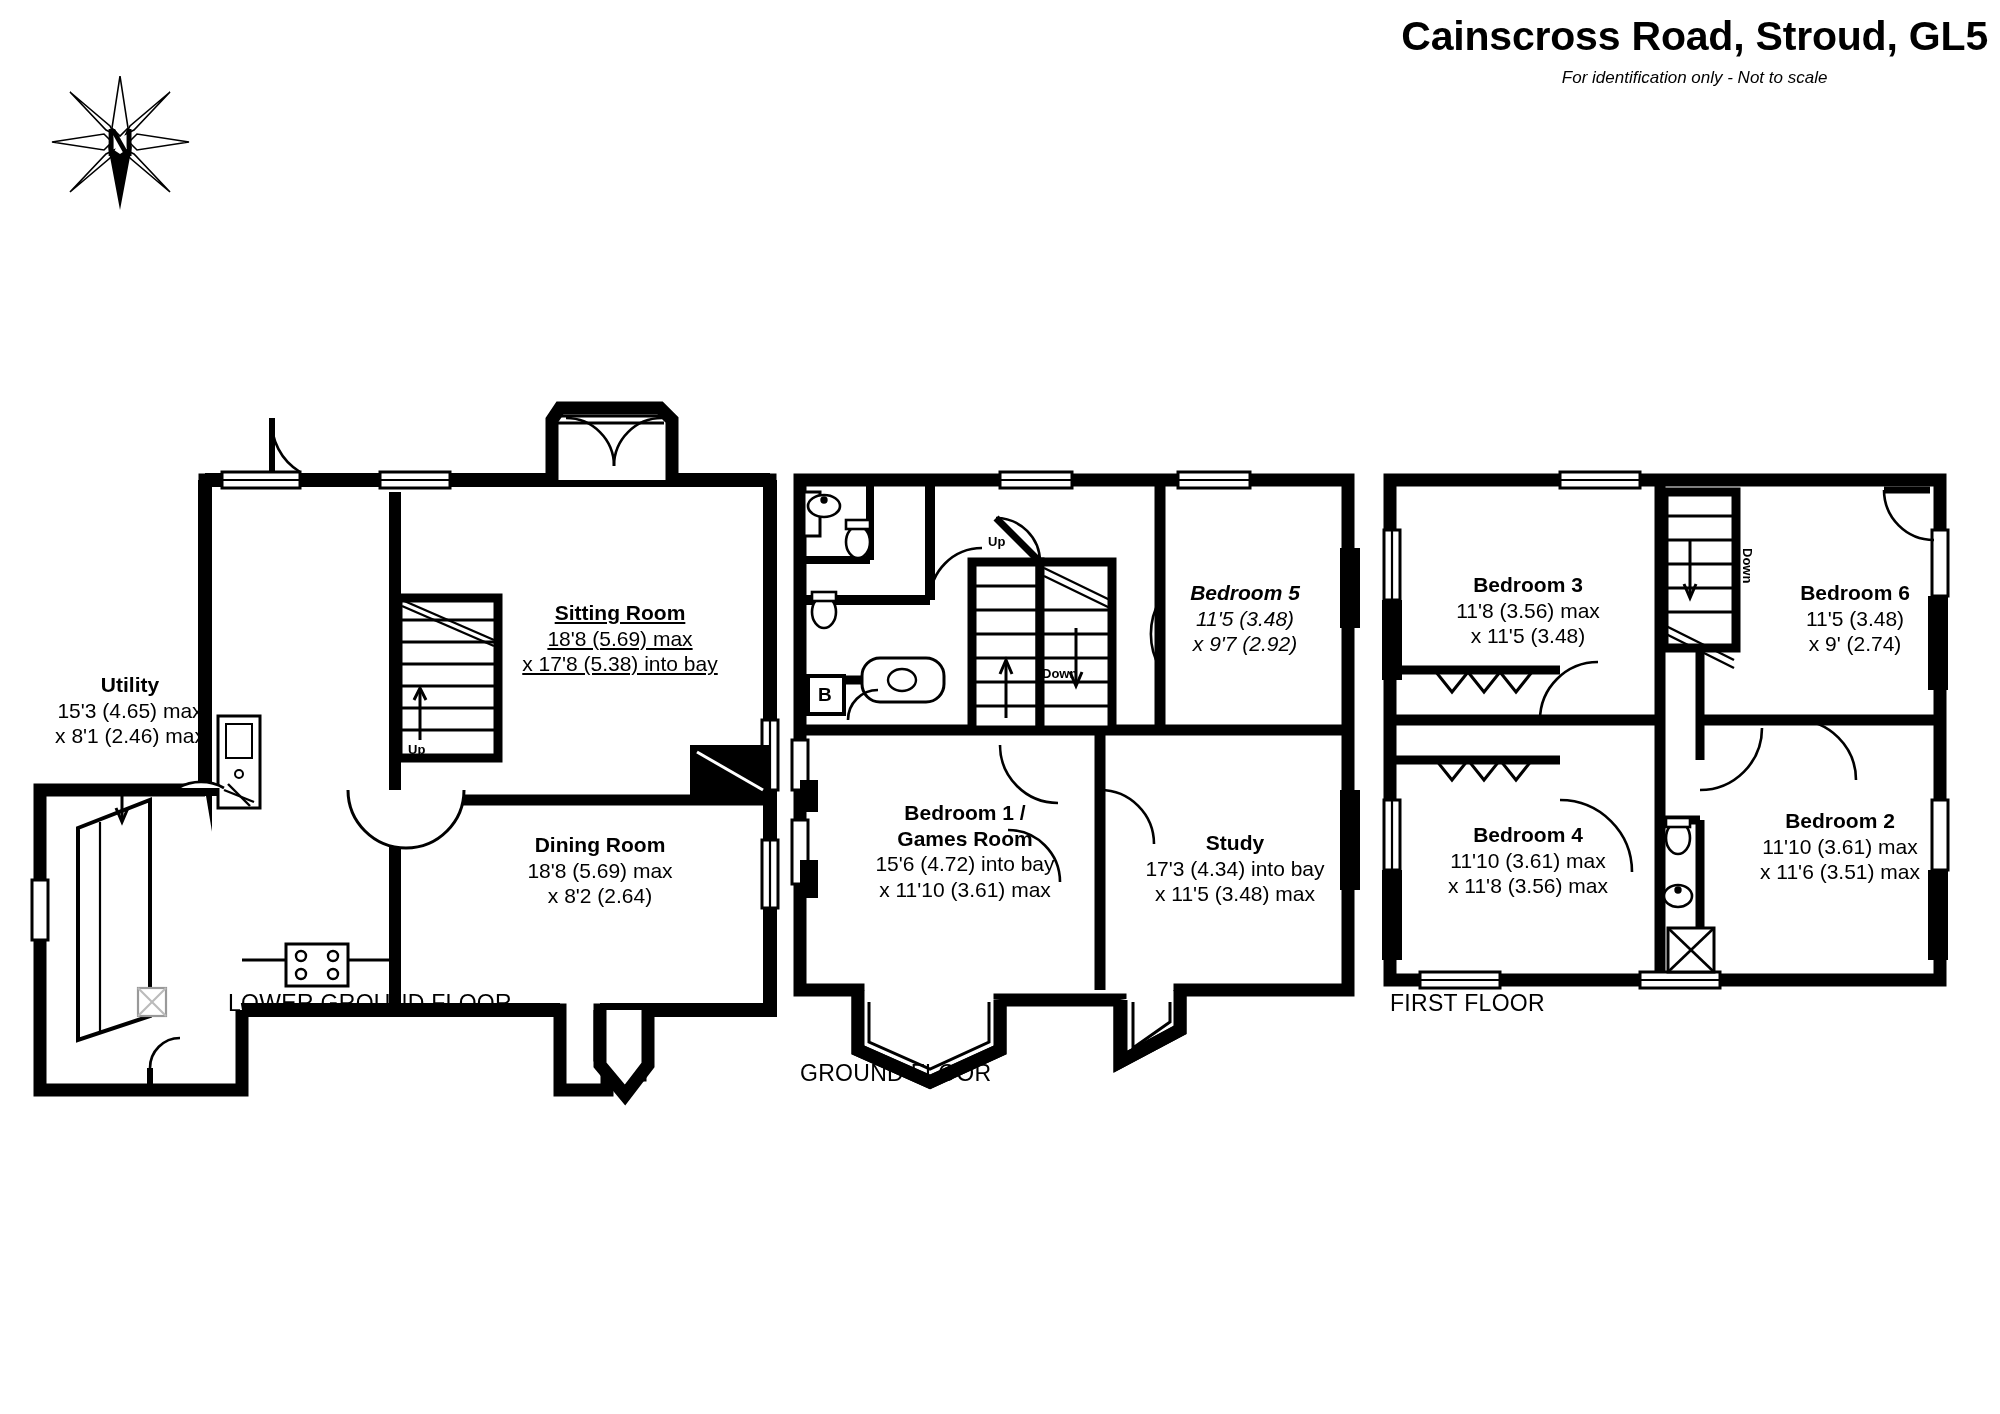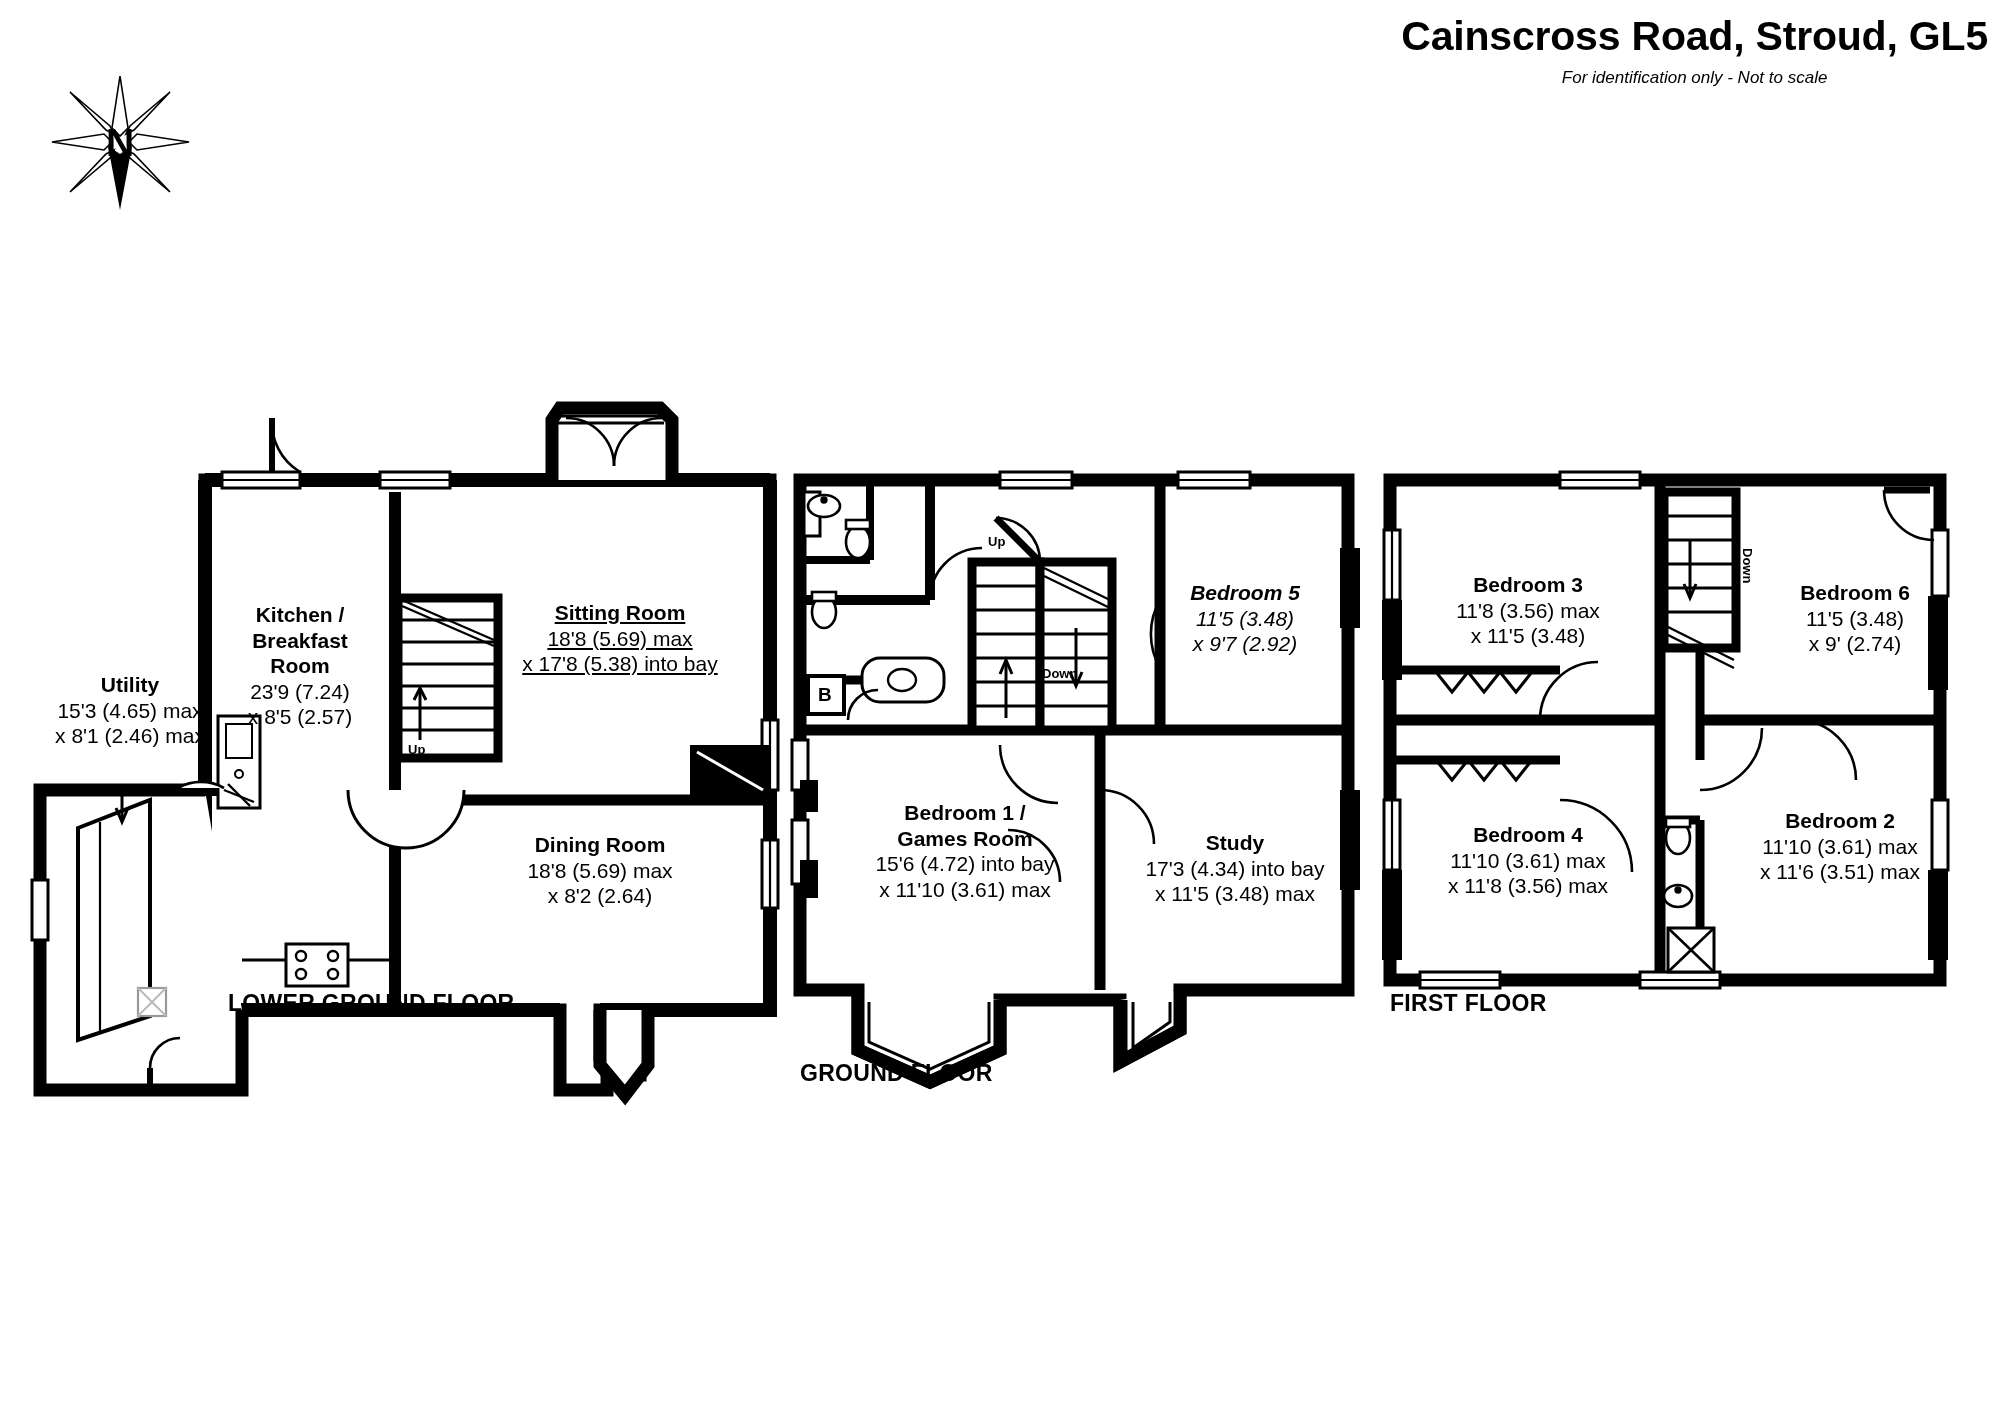--- a/index.html
+++ b/index.html
@@ -54,21 +54,21 @@
     position: absolute;
     text-align: center;
     line-height: 1.22;
     white-space: nowrap;
   }
   .lbl .rn { font-size: 21px; font-weight: bold; }
   .lbl .dm { font-size: 21px; }
   .floorname {
     position: absolute;
     font-size: 23px;
-    font-weight: bold;
+    font-weight: normal;
     letter-spacing: 0.3px;
     white-space: nowrap;
   }
   .stairlbl {
     position: absolute;
     font-size: 13px;
     font-weight: bold;
     white-space: nowrap;
   }
   .stairlbl.vert {
@@ -385,27 +385,20 @@
     </g>
     </g>
   </svg>
 
   <div class="lbl" style="left:20px; top:672px; width:220px;">
     <div class="rn">Utility</div>
     <div class="dm">15'3 (4.65) max</div>
     <div class="dm">x 8'1 (2.46) max</div>
   </div>
 
-  <div class="lbl" style="left:200px; top:602px; width:200px;">
-    <div class="rn">Kitchen /</div>
-    <div class="rn">Breakfast</div>
-    <div class="rn">Room</div>
-    <div class="dm">23'9 (7.24)</div>
-    <div class="dm">x 8'5 (2.57)</div>
-  </div>
 
   <div class="lbl" style="left:460px; top:600px; width:320px;text-decoration:underline;">
     <div class="rn">Sitting Room</div>
     <div class="dm">18'8 (5.69) max</div>
     <div class="dm">x 17'8 (5.38) into bay</div>
   </div>
 
   <div class="lbl" style="left:440px; top:832px; width:320px;">
     <div class="rn">Dining Room</div>
     <div class="dm">18'8 (5.69) max</div>

